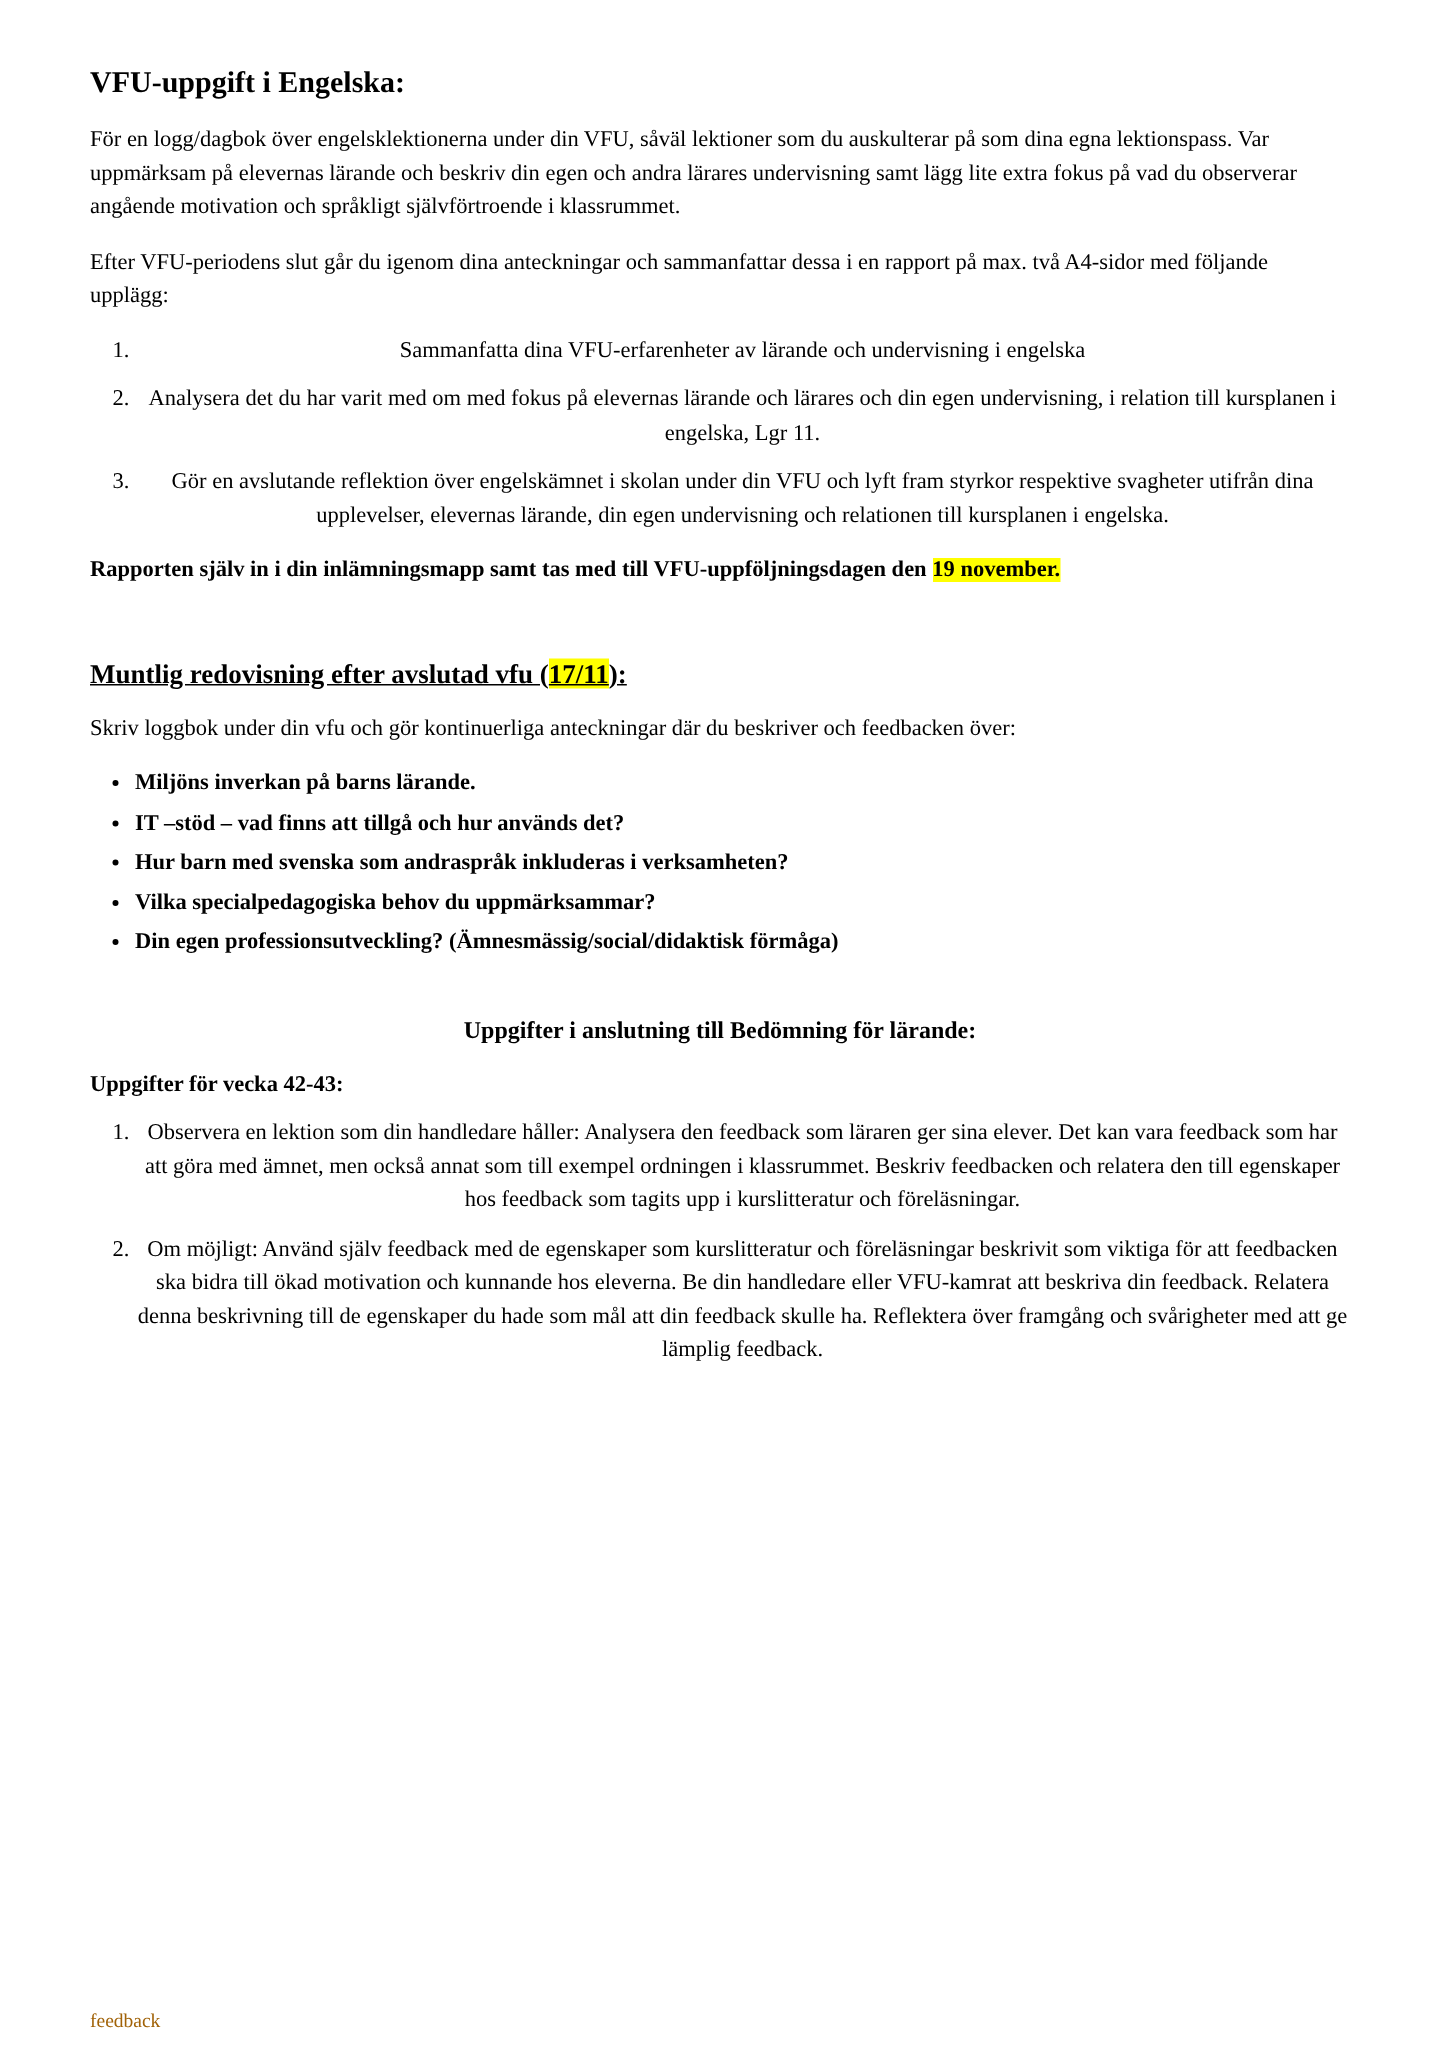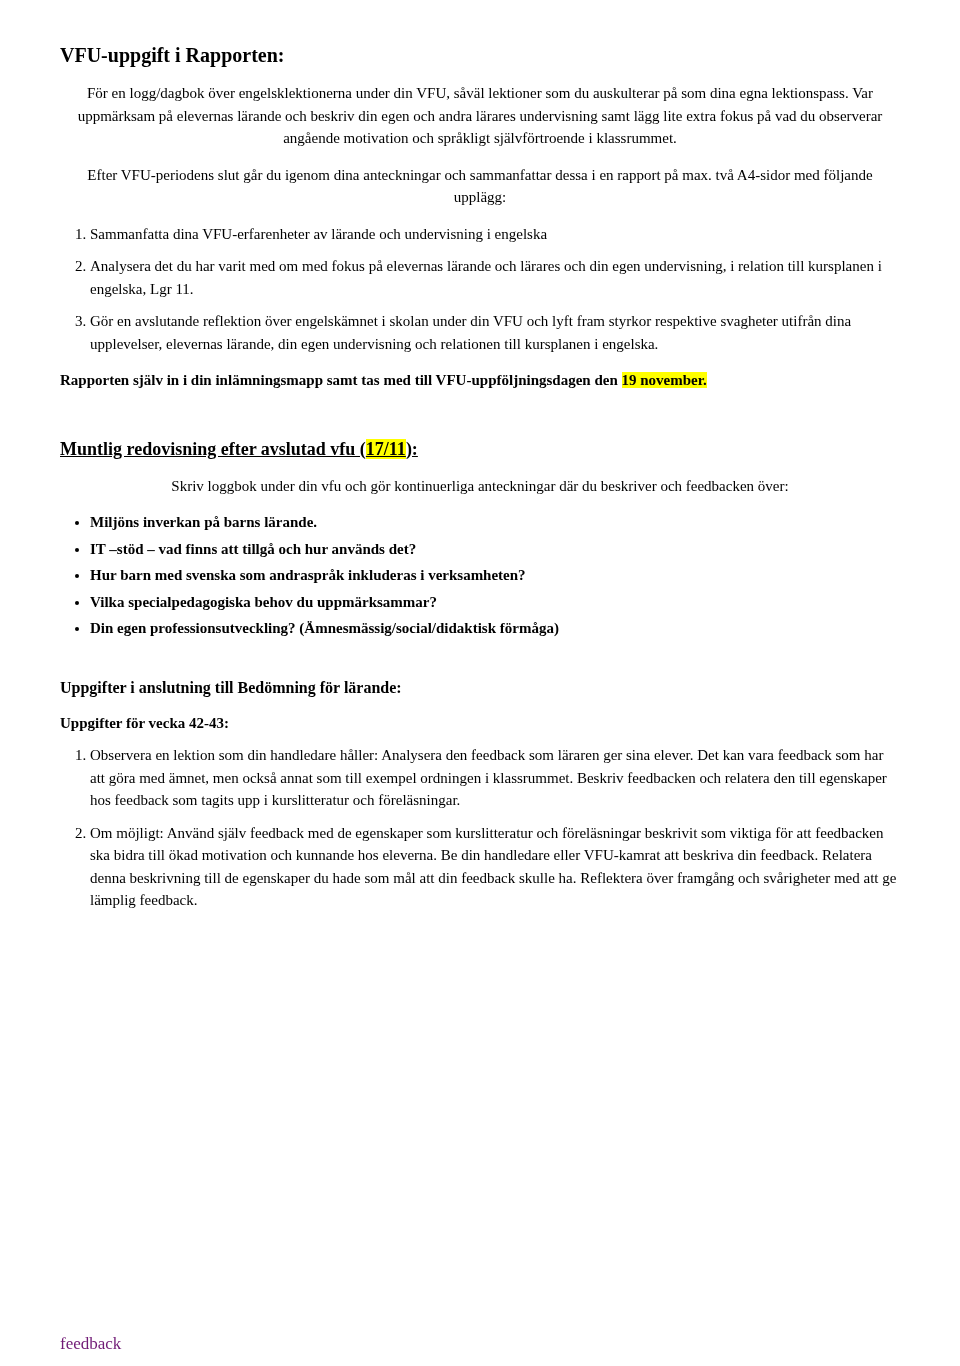--- a/index.html
+++ b/index.html
@@ -17,21 +17,20 @@
       max-width: 960px;
       margin: 0 auto;
     }
     .title {
       font-size: 20px;
       font-weight: bold;
       margin-bottom: 12px;
     }
     .paragraph {
       margin-bottom: 14px;
-      text-align: center;
     }
     .highlight-yellow {
       background-color: #FFFF00;
       font-weight: bold;
     }
     .section-heading {
       font-size: 18px;
       font-weight: bold;
       text-decoration: underline;
       margin-top: 44px;
@@ -48,45 +47,47 @@
     }
     .bullet-list li {
       margin-bottom: 4px;
       font-weight: bold;
     }
     .sub-heading {
       font-size: 16px;
       font-weight: bold;
       margin-top: 28px;
       margin-bottom: 12px;
+      text-align: center;
     }
     .centered-heading {
       text-align: left;
       font-weight: bold;
       margin-bottom: 10px;
     }
     .ordered-list {
       margin-left: 30px;
       margin-bottom: 14px;
     }
     .ordered-list li {
       margin-bottom: 10px;
+      text-align: center;
     }
     .bottom-text {
-      font-size: 17px;
-      color: #701a75;
+      font-size: 13px;
+      color: #a16207;
       position: fixed;
       bottom: 10px;
       left: 60px;
     }
   </style>
 </head>
 <body>
 
-<h1 class="title">VFU-uppgift i Rapporten:</h1>
+<h1 class="title">VFU-uppgift i Engelska:</h1>
 
 <p class="paragraph">
   <span>För en logg/dagbok över engelsklektionerna under din VFU, såväl lektioner som du auskulterar på som dina egna lektionspass. Var uppmärksam på elevernas lärande och beskriv din egen och andra lärares undervisning samt lägg lite extra fokus på vad du observerar angående motivation och språkligt självförtroende i klassrummet.</span>
 </p>
 
 <p class="paragraph">
   <span>Efter VFU-periodens slut går du igenom dina anteckningar och sammanfattar dessa i en rapport på max. två A4-sidor med följande upplägg:</span>
 </p>
 
 <ol class="ordered-list">

